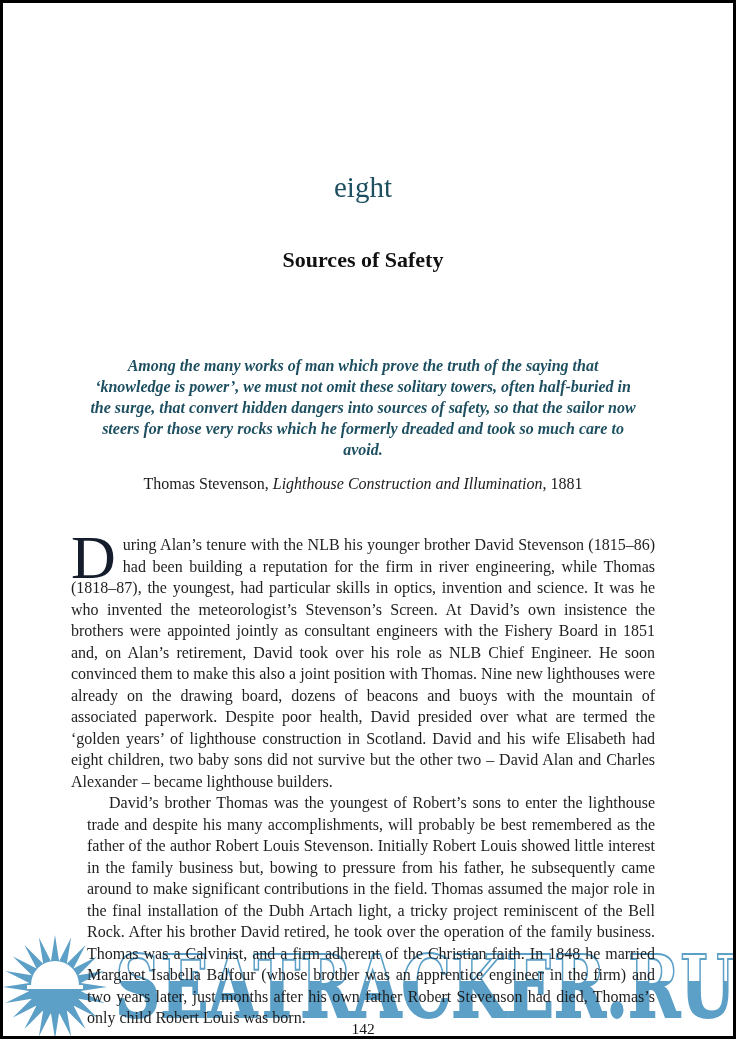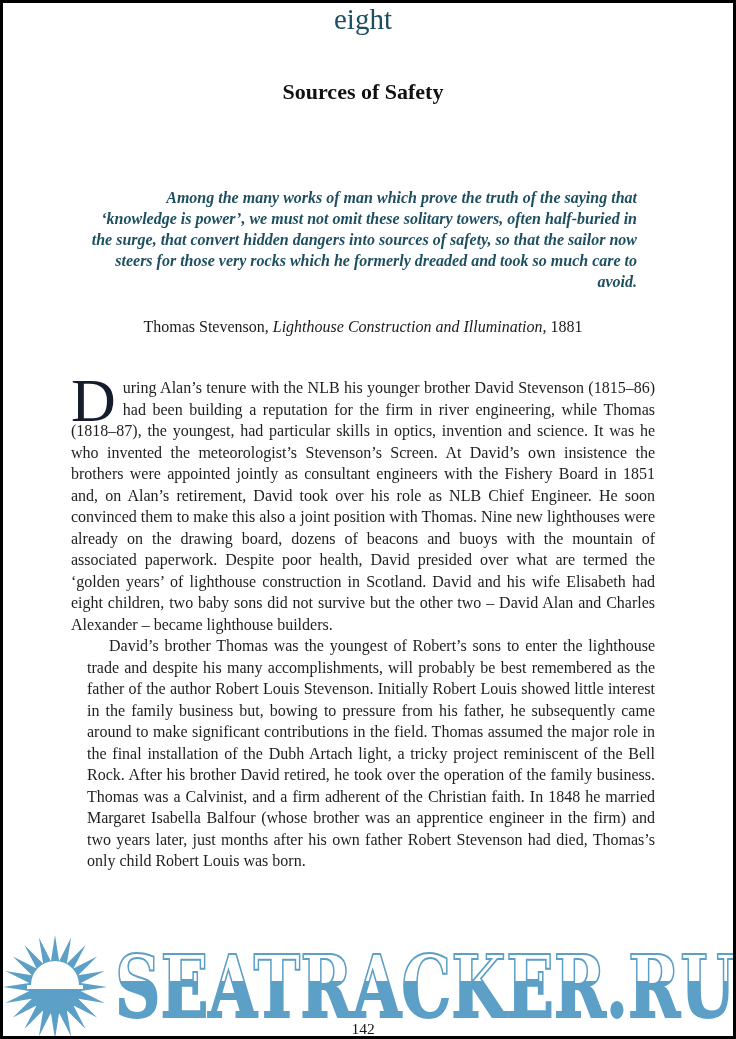--- a/index.html
+++ b/index.html
@@ -12,45 +12,46 @@
     overflow:hidden;
     font-family:"Liberation Serif", serif;
   }
   .content {
     position:absolute;
     left:68px; top:0;
     width:584px;
     z-index:2;
   }
   .chapter-number {
+    margin-top:168px;
     text-align:center;
     font-size:29px;
     line-height:32px;
     color:#1d4f60;
   }
   .page-title {
     margin-top:44px;
     text-align:center;
     font-size:22px;
     line-height:26px;
     font-weight:bold;
     color:#111111;
   }
   .epigraph {
     margin:82px auto 12px auto;
     max-width:548px;
-    text-align:right;
+    text-align:center;
     font-style:italic;
     font-weight:bold;
     font-size:16px;
     line-height:21px;
     color:#1d4f60;
   }
   .attribution {
-    margin-top:24px;
+    margin-top:13px;
     text-align:center;
     font-size:16px;
     line-height:21px;
     color:#1b1b1b;
   }
   .attribution .work { font-style:italic; }
   .body-text {
     margin-top:40px;
     font-size:16px;
     line-height:21.5px;

